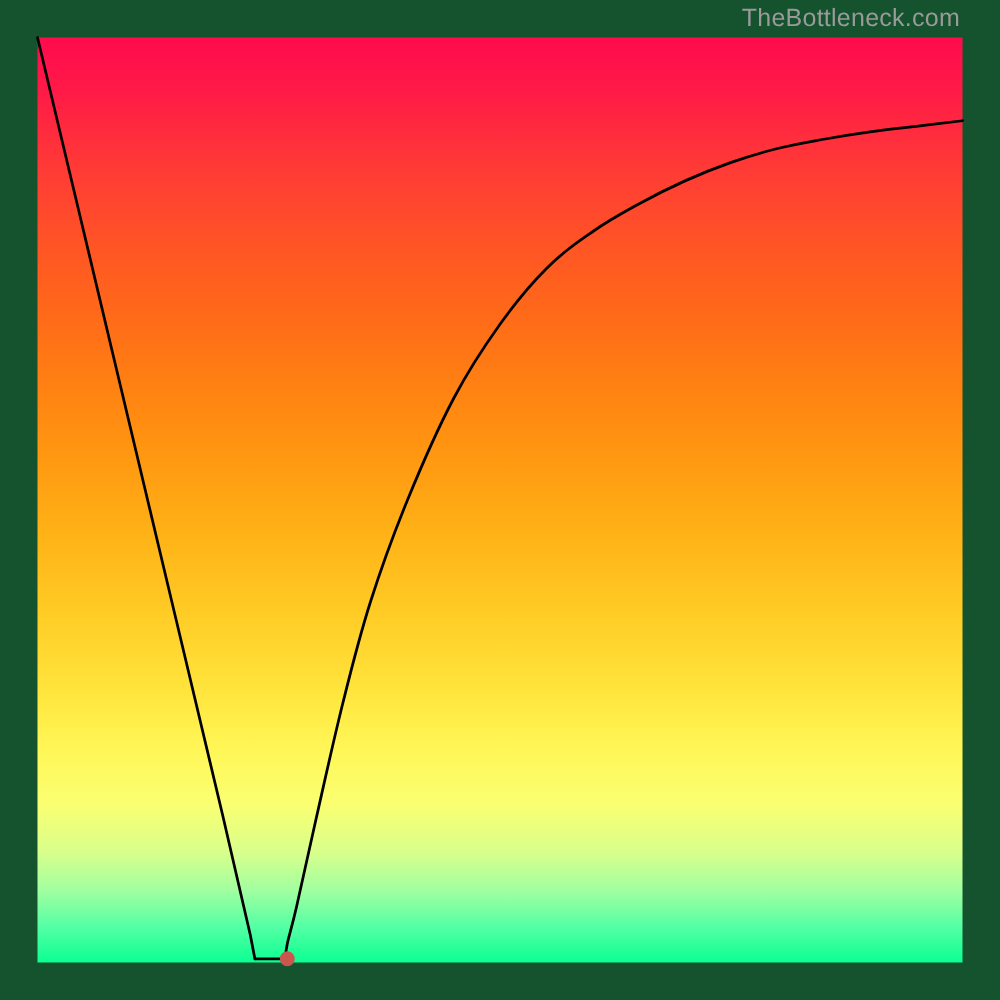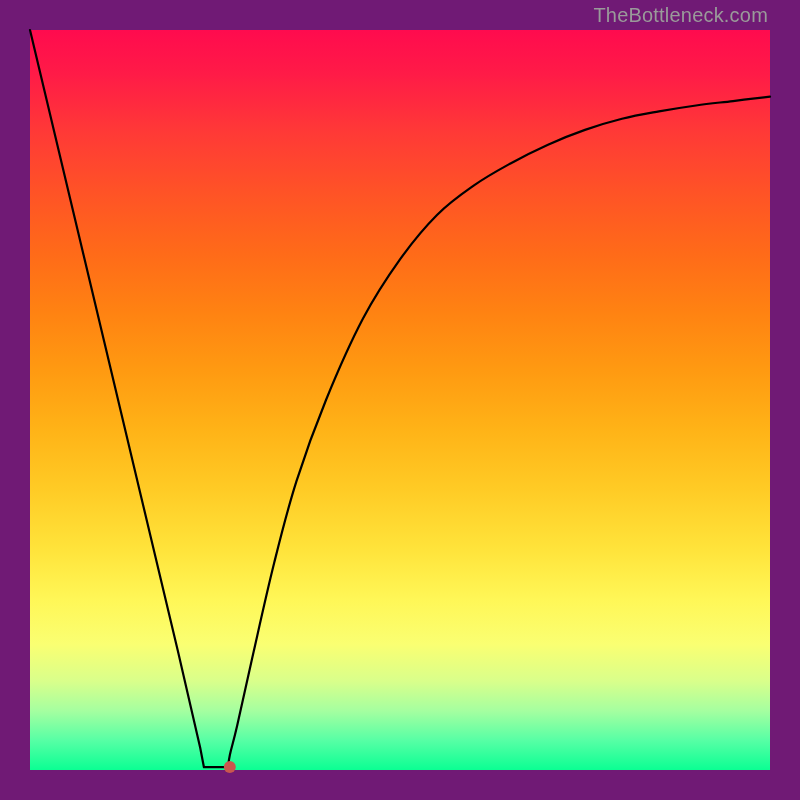--- a/index.html
+++ b/index.html
@@ -8,21 +8,21 @@
     width: 800px;
     height: 800px;
     overflow: hidden;
     background: #000;
     font-family: Arial, Helvetica, sans-serif;
   }
   .container {
     position: relative;
     width: 800px;
     height: 800px;
-    background: #701a75;
+    background: #14532d;
   }
   .plot-area {
     position: absolute;
     left: 30px;
     top: 30px;
     width: 740px;
     height: 740px;
     background: linear-gradient(to bottom,
       #ff0b4e 0%,
       #ff1b47 6%,

